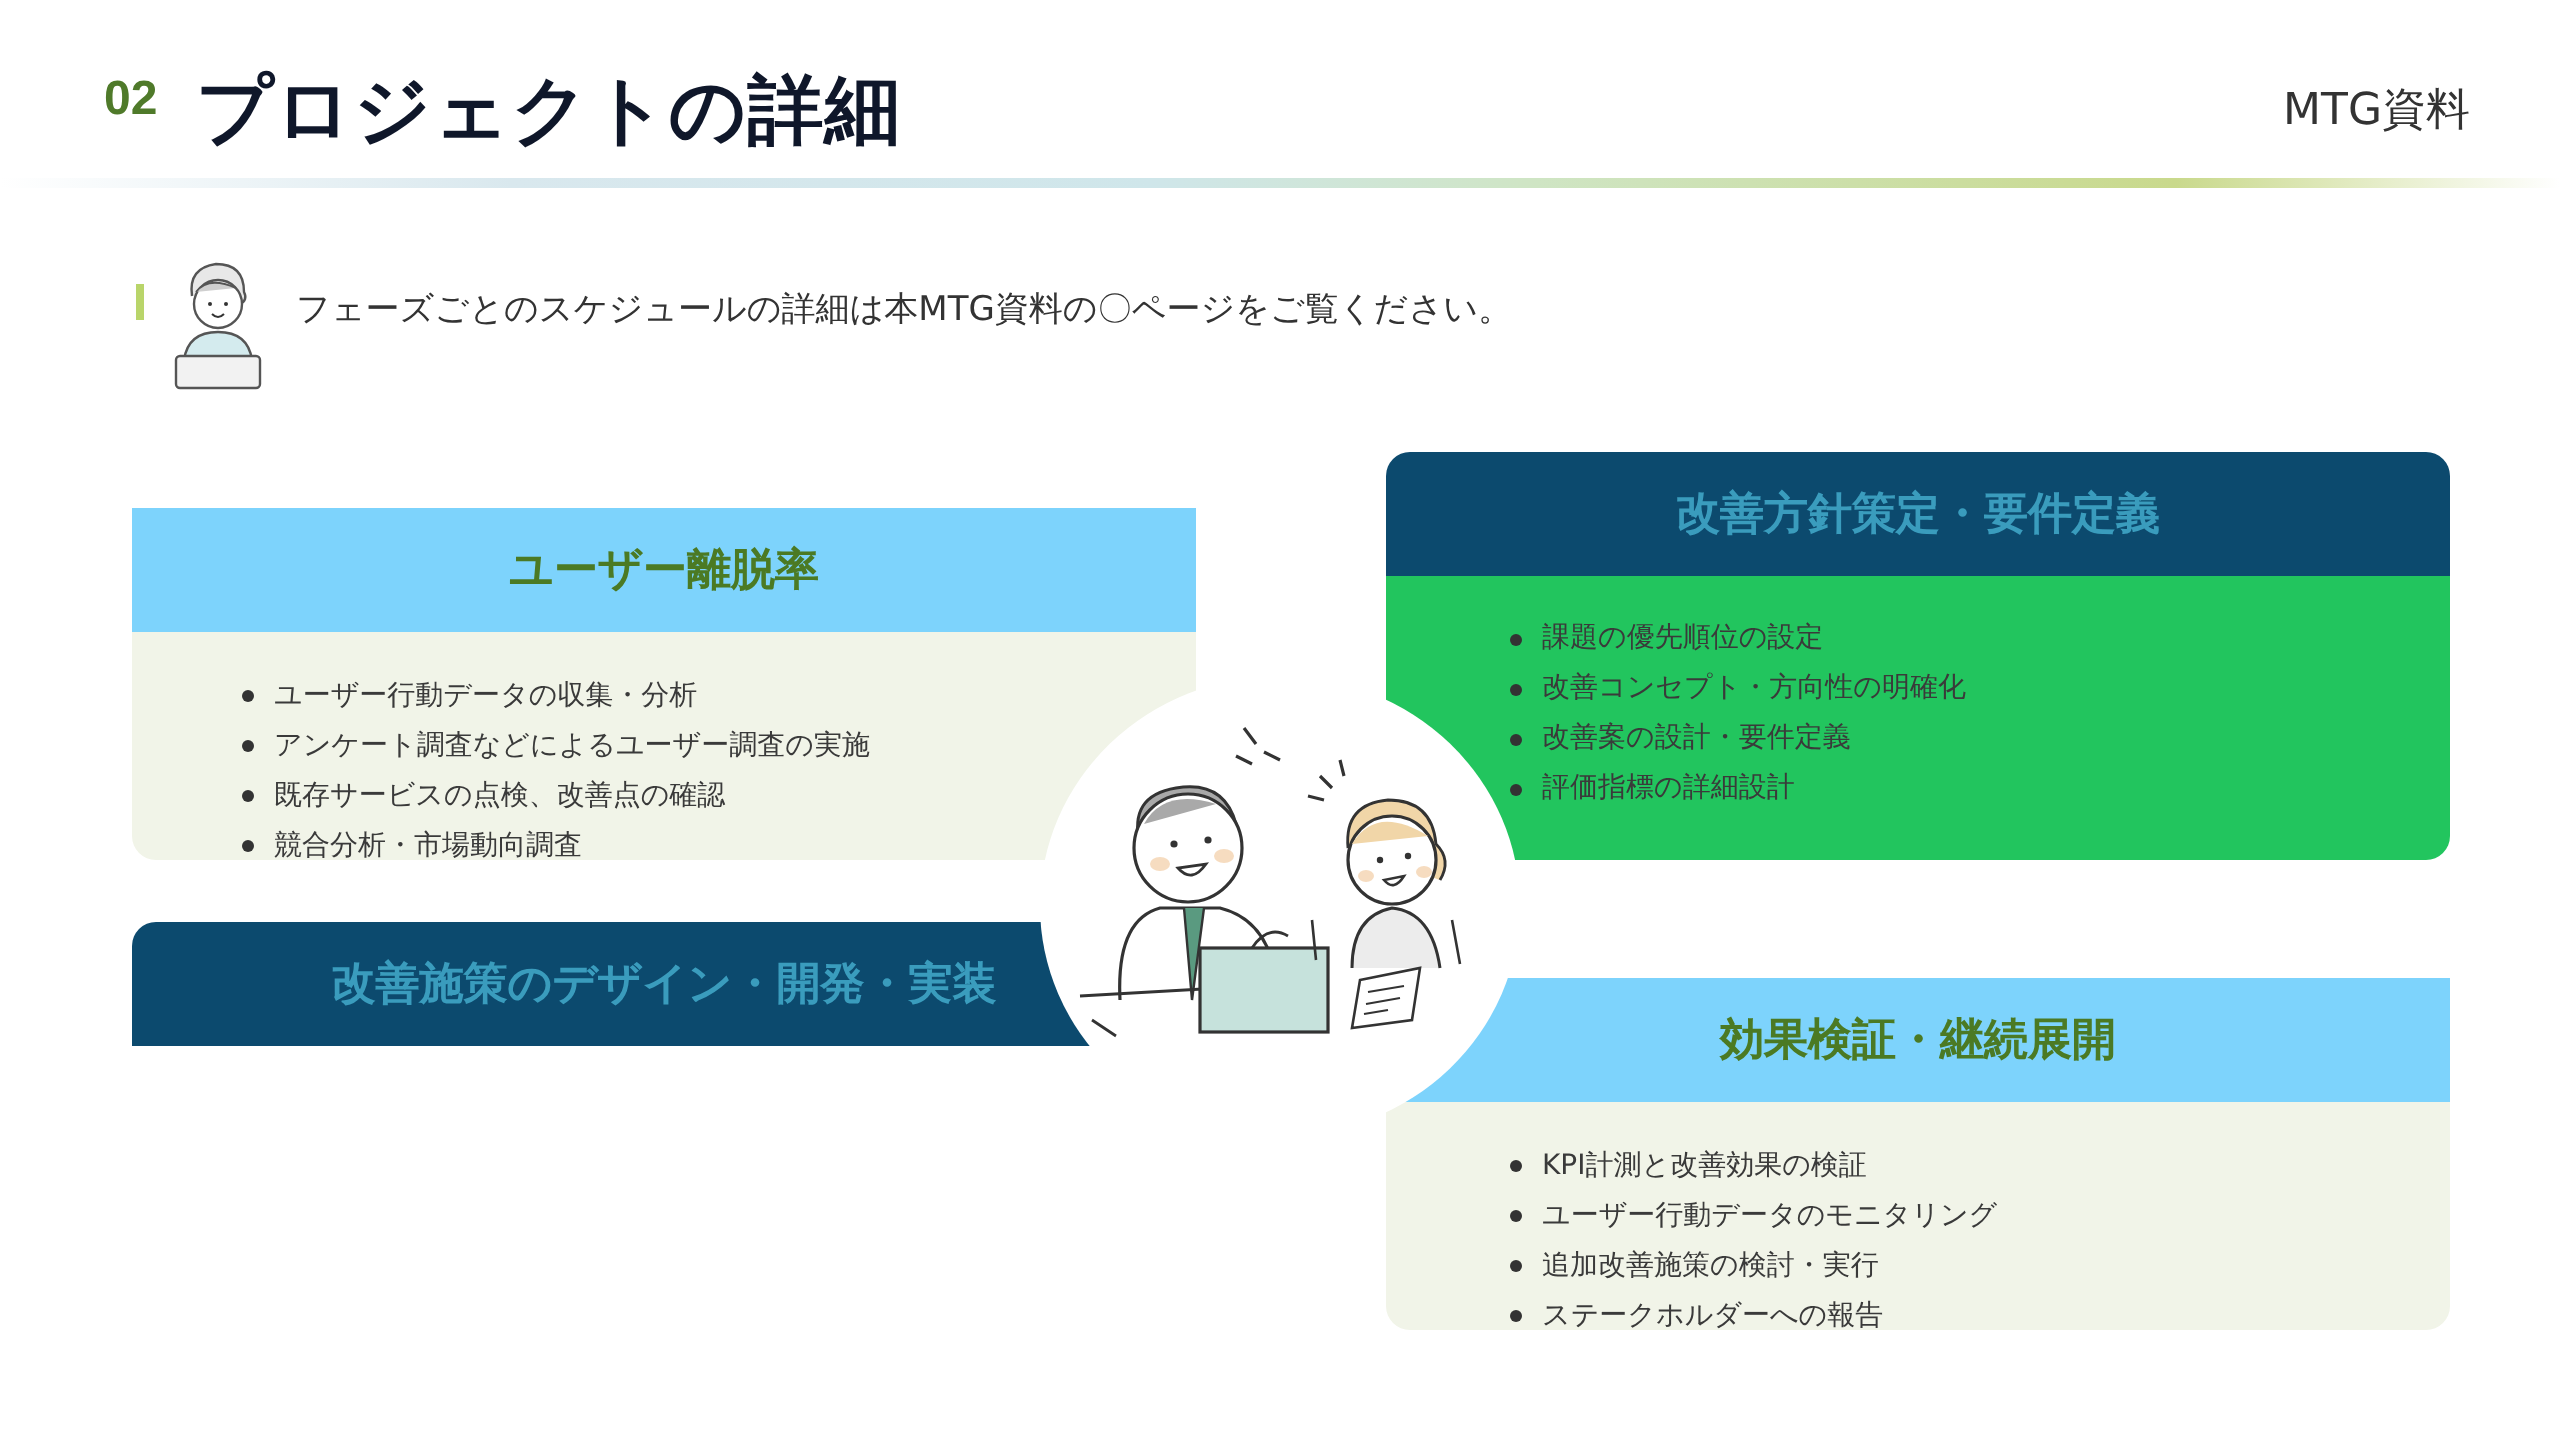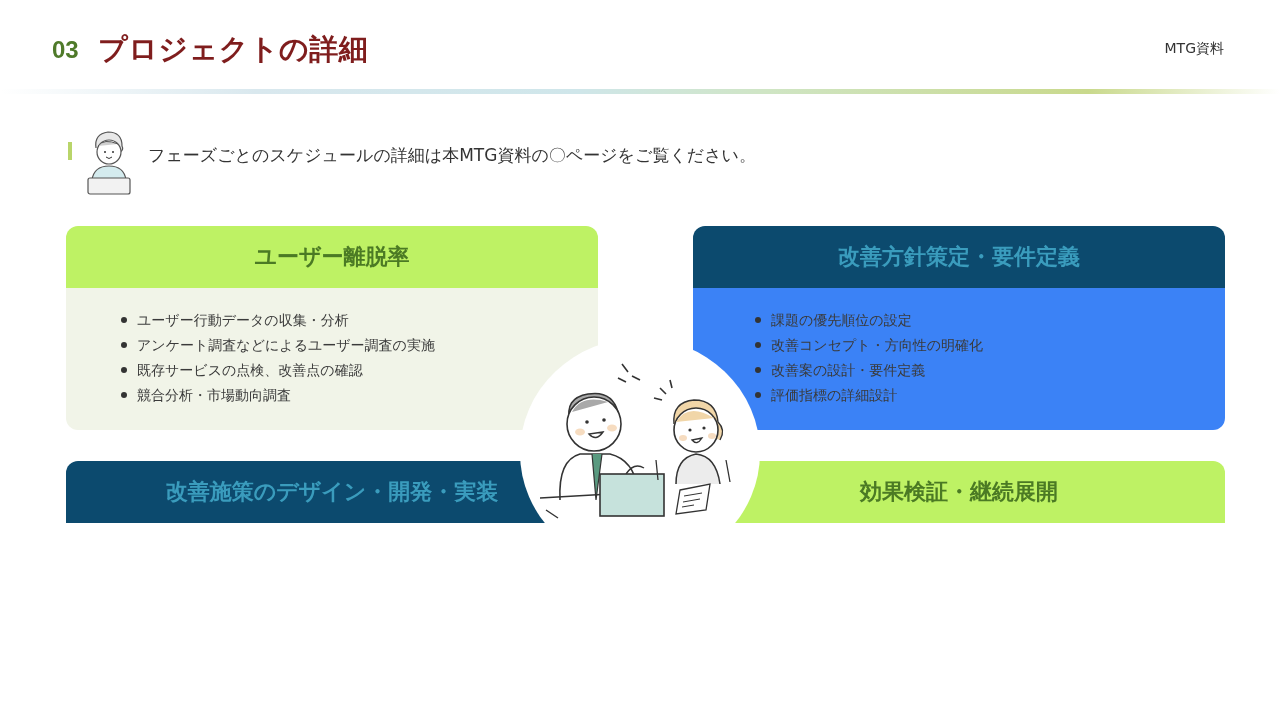--- a/index.html
+++ b/index.html
@@ -1,56 +1,56 @@
 <!DOCTYPE html>
 <html><head>
 <meta charset="utf-8">
 <style>
   * { box-sizing: border-box; margin: 0; padding: 0; }
   html, body { width: 1280px; height: 720px; overflow: hidden; background: #ffffff; }
   body { font-family: "DejaVu Sans", "Liberation Sans", sans-serif; color: #333333; position: relative; }
 
   .header { position: absolute; left: 0; top: 0; width: 1280px; height: 92px; }
   .section-num { position: absolute; left: 52px; top: 36px; font-size: 24px; font-weight: bold; color: #4f7a2a; font-family: "Liberation Sans", sans-serif; }
-  .page-title { position: absolute; left: 98px; top: 30px; font-size: 29px; font-weight: bold; color: #7f1d1d; letter-spacing: 0.5px; }
-  .doc-label { position: absolute; right: 56px; top: 40px; font-size: 14px; color: #333333; }
+  .page-title { position: absolute; left: 98px; top: 30px; font-size: 38px; font-weight: bold; color: #0f172a; letter-spacing: 0.5px; }
+  .doc-label { position: absolute; right: 45px; top: 40px; font-size: 22px; color: #333333; }
   .header-line { position: absolute; left: 0; top: 89px; width: 1280px; height: 5px;
     background: linear-gradient(90deg, rgba(255,255,255,0) 0%, #d9e8ee 20%, #cfe6ea 45%, #cfe5c4 60%, #c9d98c 85%, rgba(255,255,255,0) 100%); }
 
   .intro { position: absolute; left: 68px; top: 128px; width: 760px; height: 72px; }
   .intro-bar { position: absolute; left: 0; top: 14px; width: 4px; height: 18px; background: #b9d56a; }
   .intro-avatar { position: absolute; left: 16px; top: 0; width: 52px; height: 70px; }
   .intro-text { position: absolute; left: 80px; top: 12px; font-size: 17px; line-height: 30px; color: #333333; }
 
   .card { position: absolute; width: 532px; height: 204px; border-radius: 12px; overflow: hidden; }
   .card-header { height: 62px; display: flex; align-items: center; justify-content: center; font-size: 22px; font-weight: bold; }
   .card-body { height: 142px; padding: 20px 0 0 55px; }
   .card-list { list-style: none; }
   .card-list li { position: relative; padding-left: 16px; font-size: 14px; line-height: 25px; color: #3a3a3a; }
   .card-list li::before { content: ""; position: absolute; left: 0; top: 9px; width: 6px; height: 6px; border-radius: 50%; background: #333333; }
 
-  .green .card-header { background: #bef264; color: #4b7a24; }
+  .green .card-header { background: #7dd3fc; color: #4b7a24; margin-top: 28px; }
   .green .card-body { background: #f1f4e8; }
   .blue .card-header { background: #0c4a6e; color: #3a9cbd; }
-  .blue .card-body { background: #3b82f6; }
+  .blue .card-body { background: #22c55e; font-family: Liberation Mono, monospace; }
 
   #card-1 { left: 66px; top: 226px; }
   #card-2 { left: 693px; top: 226px; }
   #card-3 { left: 66px; top: 461px; }
   #card-4 { left: 693px; top: 461px; }
   #card-2 .card-body, #card-4 .card-body { padding-left: 62px; }
 
   .center-circle { position: absolute; left: 520px; top: 338px; width: 240px; height: 230px; border-radius: 50%; background: #ffffff; }
   .center-illust { position: absolute; left: 530px; top: 350px; width: 230px; height: 200px; }
 </style>
 </head>
 <body>
 
 <div class="header">
-  <span class="section-num">03</span>
+  <span class="section-num">02</span>
   <span class="page-title">プロジェクトの詳細</span>
   <span class="doc-label">MTG資料</span>
   <div class="header-line"></div>
 </div>
 
 <div class="intro">
   <div class="intro-bar"></div>
   <div class="intro-avatar">
     <svg width="52" height="70" viewBox="0 0 52 70">
       <path d="M12 20 Q10 6 24 4 Q38 4 38 18 Q40 22 36 24" fill="#e8e8e8" stroke="#555" stroke-width="1.2"></path>
@@ -91,20 +91,28 @@
     </ul>
   </div>
 </div>
 
 <div class="card blue" id="card-3">
   <div class="card-header">改善施策のデザイン・開発・実装</div>
 </div>
 
 <div class="card green" id="card-4">
   <div class="card-header">効果検証・継続展開</div>
+  <div class="card-body">
+    <ul class="card-list">
+      <li>KPI計測と改善効果の検証</li>
+      <li>ユーザー行動データのモニタリング</li>
+      <li>追加改善施策の検討・実行</li>
+      <li>ステークホルダーへの報告</li>
+    </ul>
+  </div>
 </div>
 
 <div class="center-circle"></div>
 <div class="center-illust">
   <svg width="230" height="200" viewBox="0 0 230 200">
 
     <path d="M92 14 L98 22 M102 26 L110 30 M88 28 L96 32" stroke="#333" stroke-width="1.6" fill="none"></path>
     <path d="M130 38 L136 44 M140 30 L142 38 M124 48 L132 50" stroke="#333" stroke-width="1.6" fill="none"></path>
 
     <path d="M40 72 Q34 48 58 44 Q82 40 88 62" fill="#a9a9a9" stroke="#333" stroke-width="1.5"></path>

